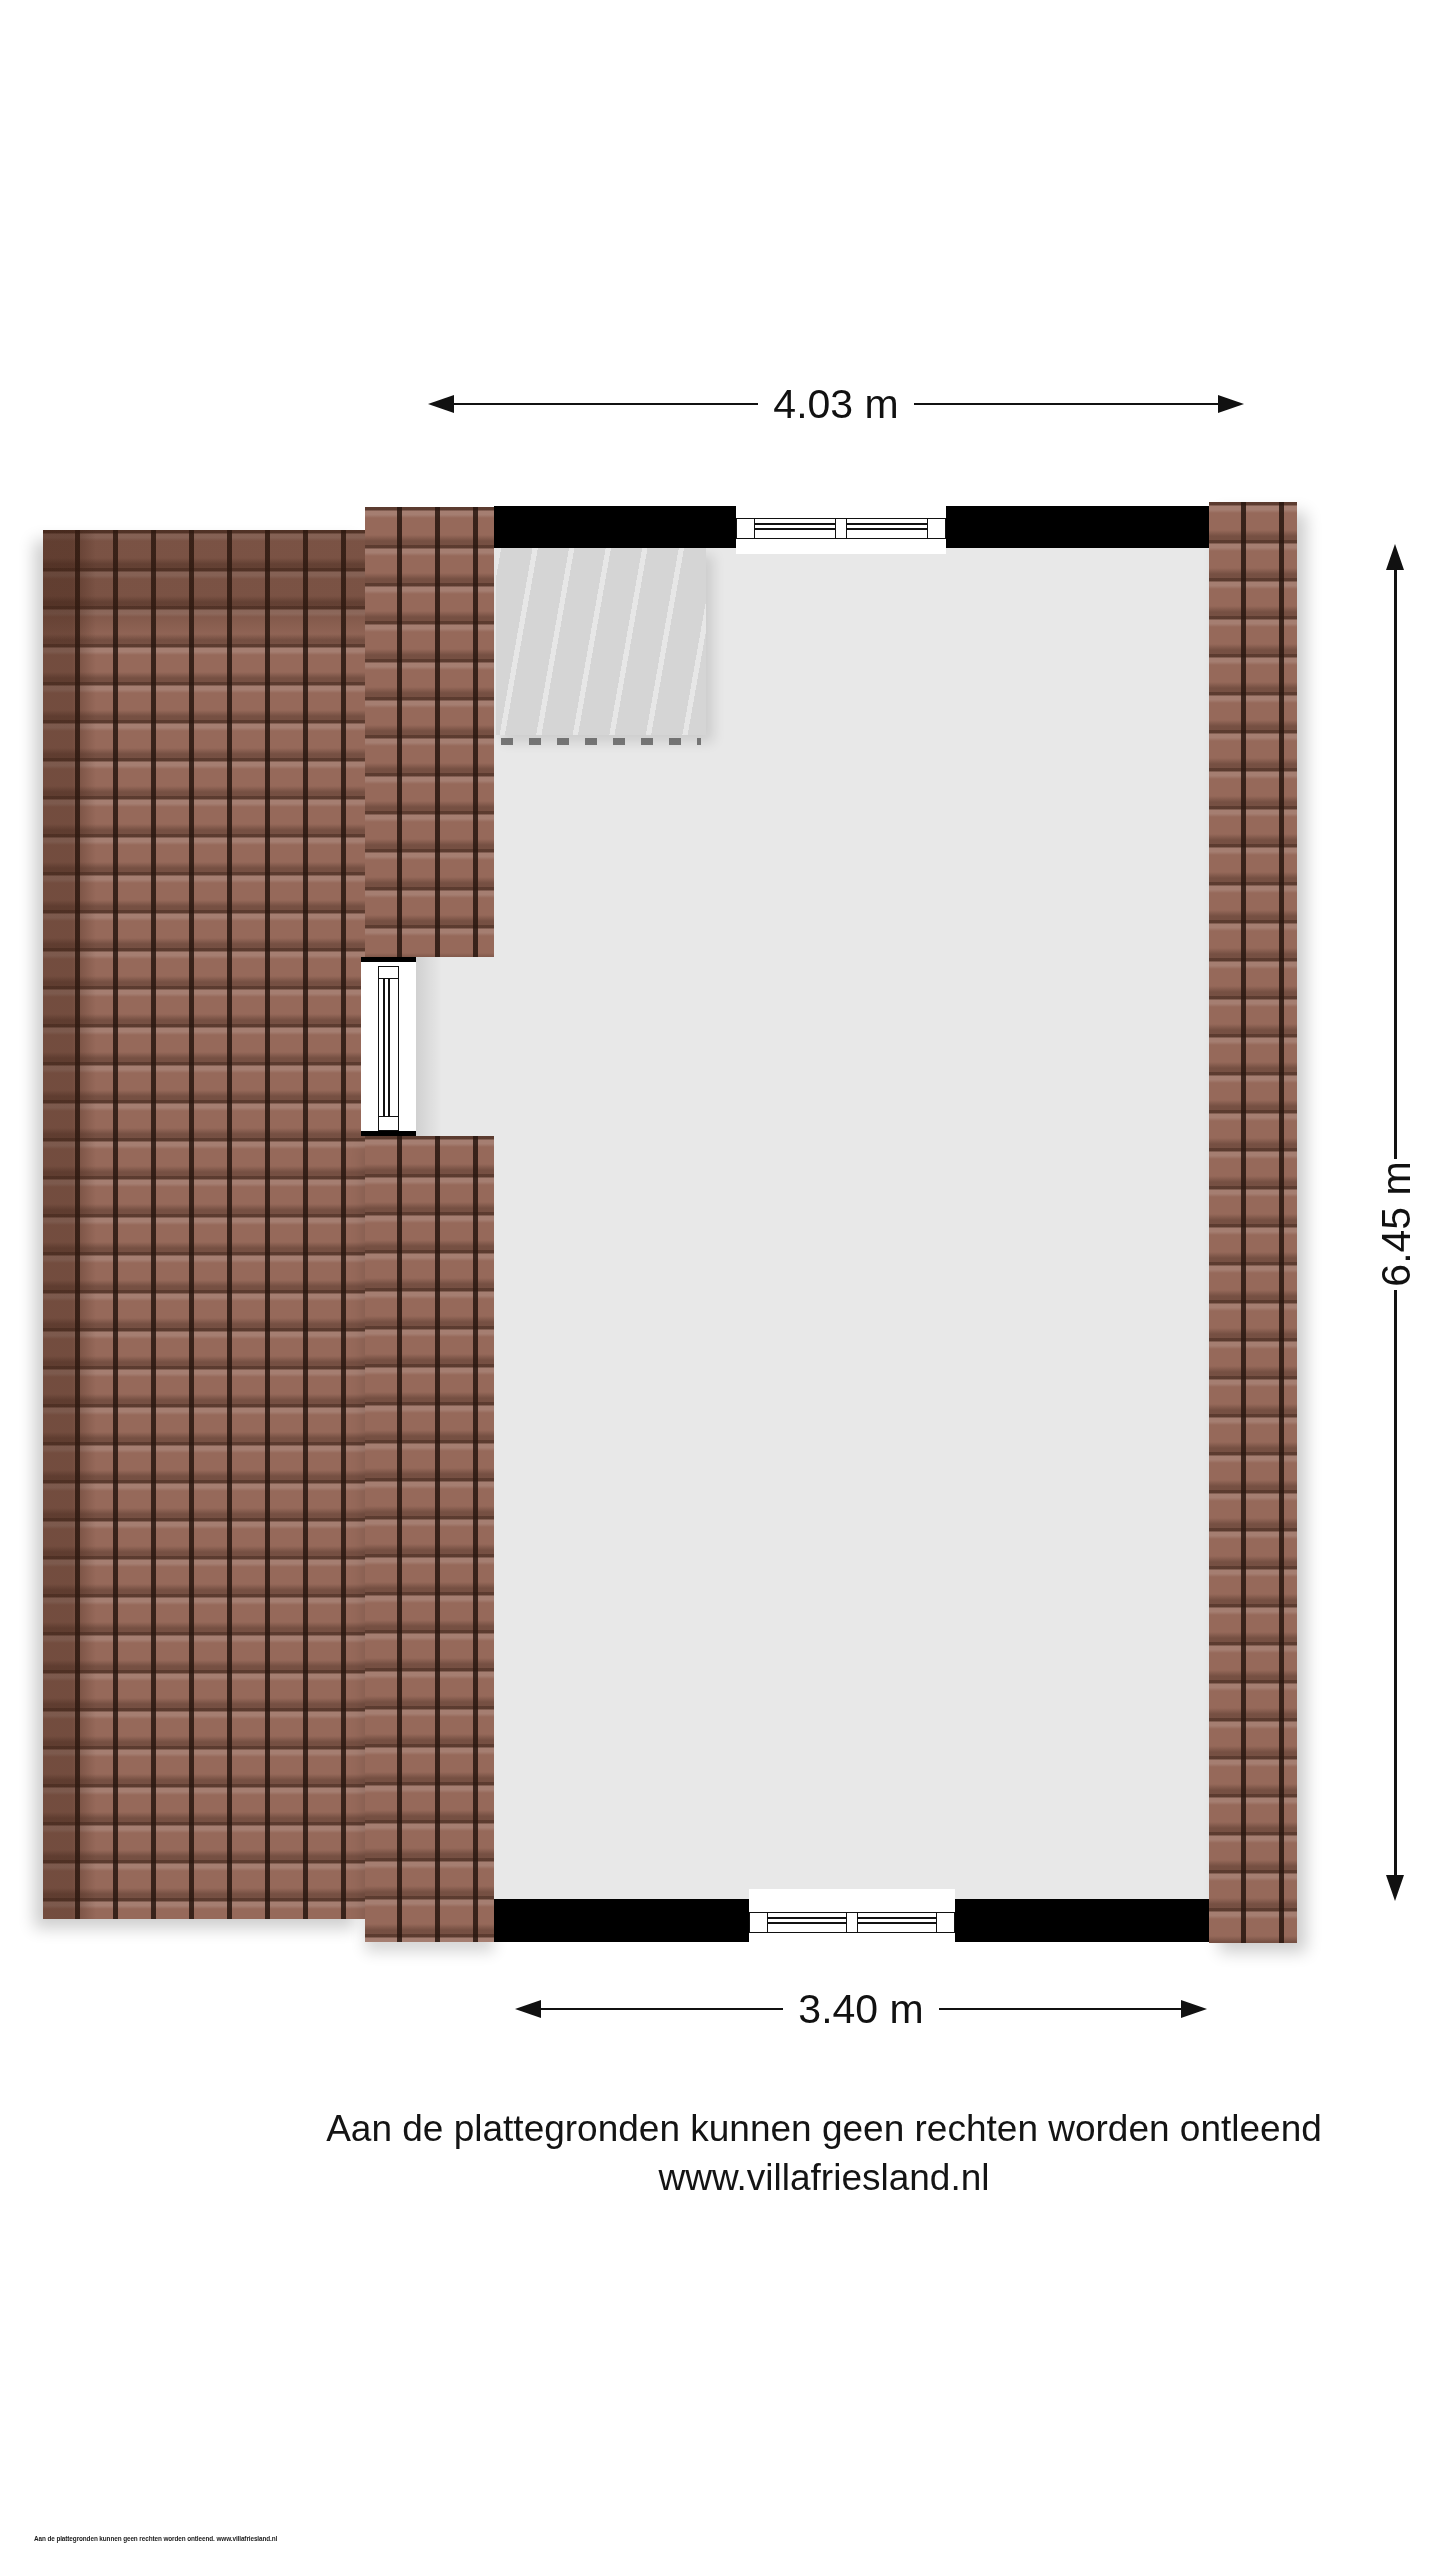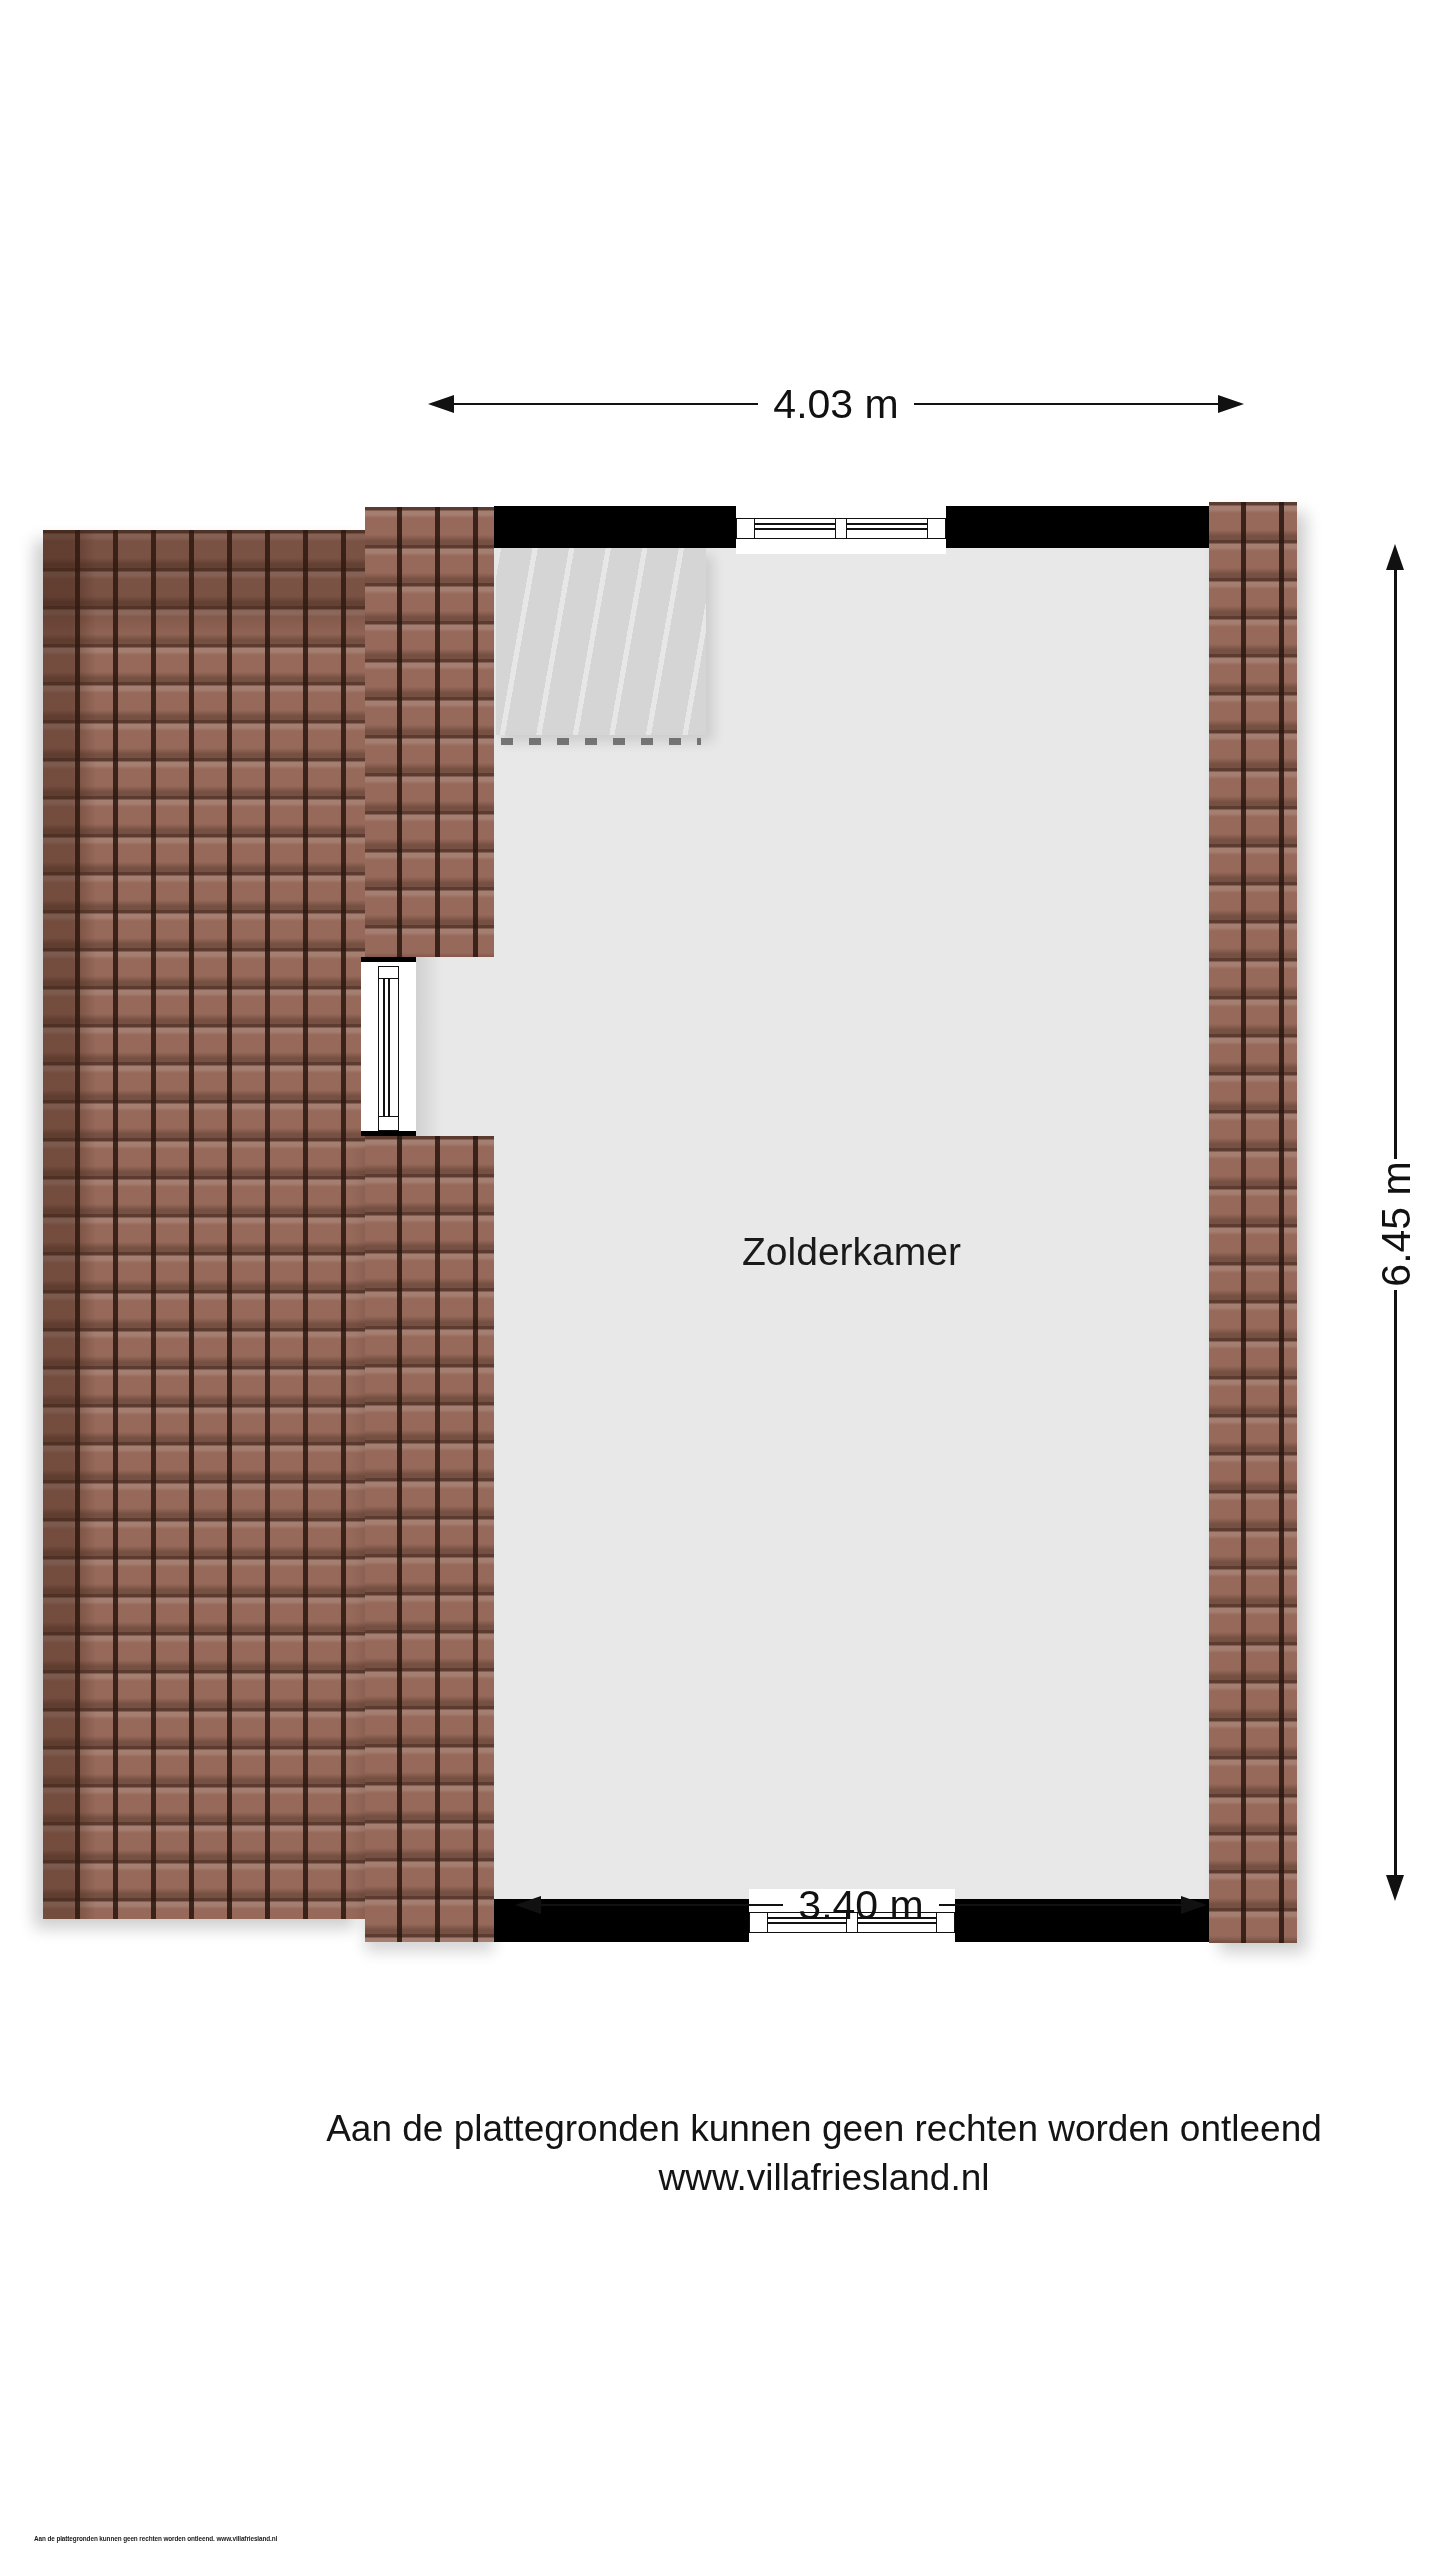--- a/index.html
+++ b/index.html
@@ -134,30 +134,29 @@
       <div class="h-cap left"></div>
       <div class="h-pane"></div>
       <div class="h-mullion"></div>
       <div class="h-pane"></div>
       <div class="h-cap right"></div>
     </div>
   </div>
 
   <div class="abs tiles panel-shadow-r" style="left:1209px;top:502px;width:88px;height:1441px;"></div>
 
-  <div class="abs room-label" style="left:494px;top:1230px;width:715px;">Zolderkamer</div>
 </div>
 
 <div class="abs ah up" style="left:1386px;top:544px;"></div>
 <div class="abs vline" style="left:1394px;top:568px;height:591px;"></div>
 <div class="abs dim-label-rot" style="left:1396px;top:1224px;">6.45 m</div>
 <div class="abs vline" style="left:1394px;top:1290px;height:591px;"></div>
 <div class="abs ah down" style="left:1386px;top:1875px;"></div>
 
-<div class="abs dim-h" style="left:515px;top:1882px;width:692px;height:46px;">
+<div class="abs dim-h" style="left:515px;top:1986px;width:692px;height:46px;">
   <div class="ah left"></div>
   <div class="dim-line"></div>
   <div class="dim-label">3.40 m</div>
   <div class="dim-line"></div>
   <div class="ah right"></div>
 </div>
 
 <div class="abs disclaimer" style="left:137px;top:2104px;width:1374px;">
   <div>Aan de plattegronden kunnen geen rechten worden ontleend</div>
   <div>www.villafriesland.nl</div>

